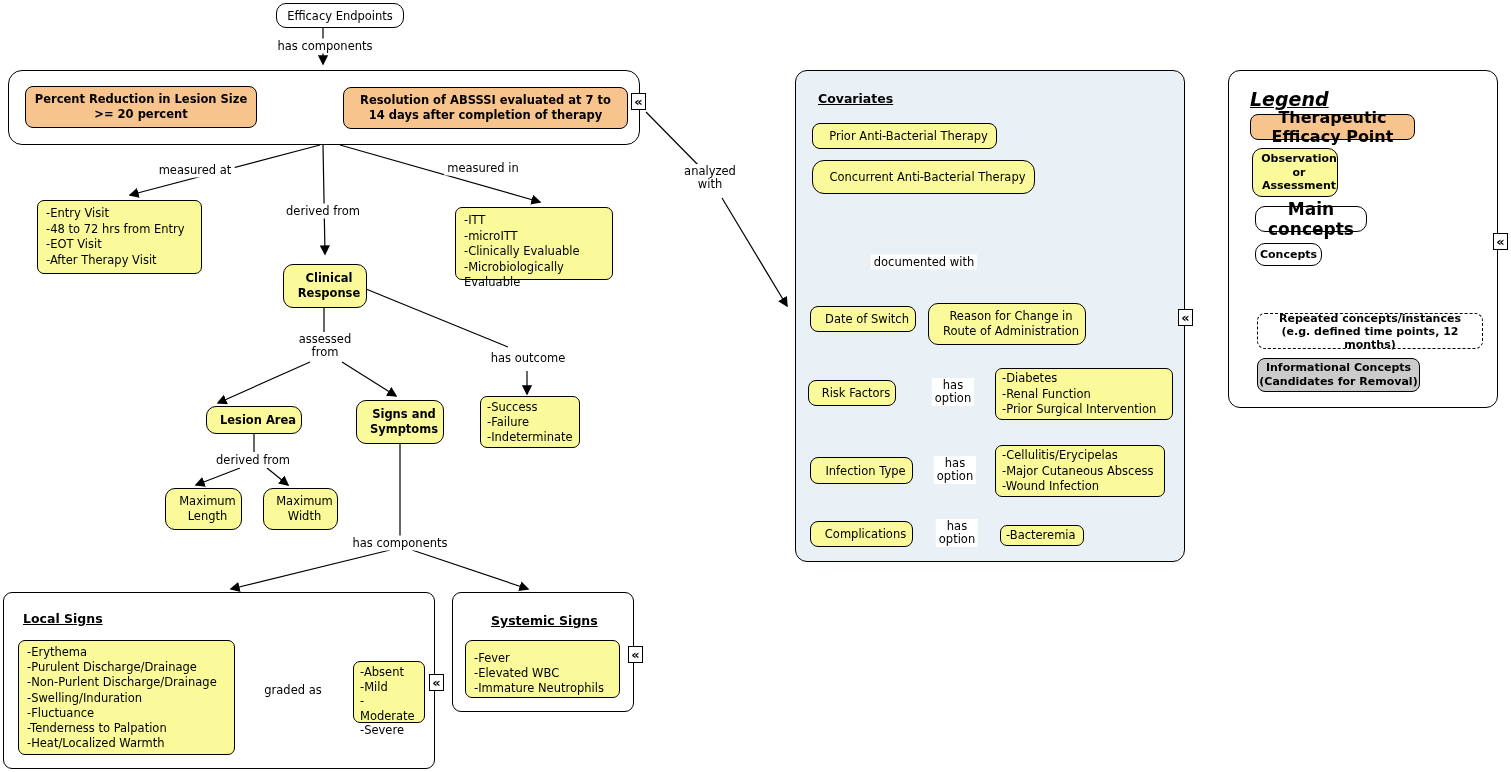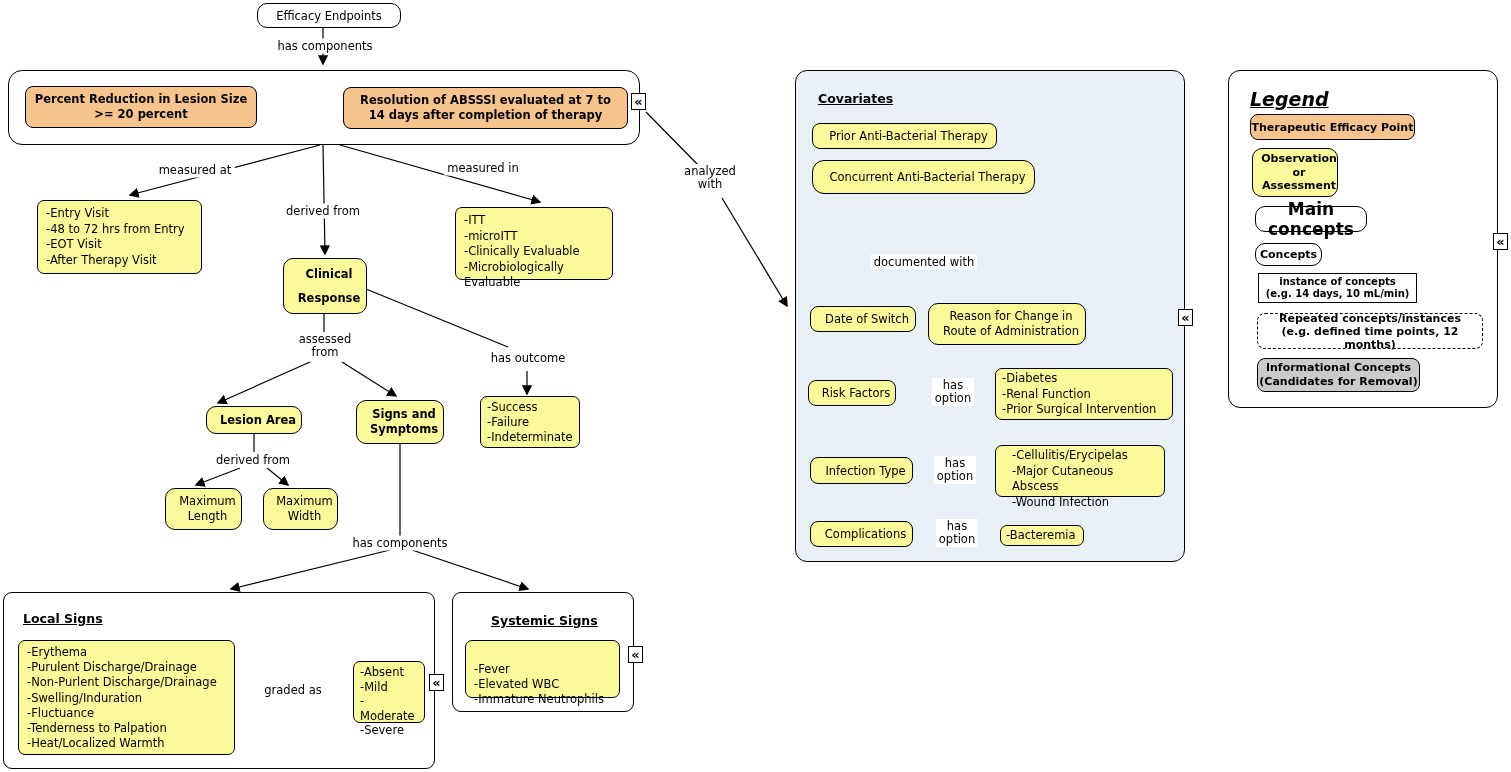--- a/index.html
+++ b/index.html
@@ -55,21 +55,21 @@
       <line x1="722" y1="198" x2="787" y2="306" marker-end="url(#arr)"></line>
       <line x1="924" y1="223" x2="924" y2="252"></line>
       <line x1="898" y1="272" x2="855" y2="303" marker-end="url(#arr)"></line>
       <line x1="950" y1="272" x2="1013" y2="300" marker-end="url(#arr)"></line>
       <line x1="900" y1="393" x2="991" y2="393" marker-end="url(#arr)"></line>
       <line x1="913" y1="470" x2="991" y2="470" marker-end="url(#arr)"></line>
       <line x1="913" y1="534" x2="996" y2="534" marker-end="url(#arr)"></line>
     </g>
   </svg>
 
-  <div class="node ctr r10" style="left:257px;top:3px;width:144px;height:25px;">Efficacy Endpoints</div>
+  <div class="node ctr r10" style="left:276px;top:3px;width:128px;height:25px;">Efficacy Endpoints</div>
   <div class="linklabel" style="left:325px;top:46px;">has components</div>
 
   <div class="container" style="left:8px;top:70px;width:632px;height:75px;border-radius:14px;"></div>
   <div class="node ctr r8 orange bold" style="left:25px;top:86px;width:232px;height:42px;line-height:15px;">Percent Reduction in Lesion Size
 &gt;= 20 percent</div>
   <div class="node ctr r8 orange bold" style="left:343px;top:87px;width:285px;height:42px;line-height:15px;">Resolution of ABSSSI evaluated at 7 to
 14 days after completion of therapy</div>
   <div class="collapse" style="left:631px;top:93px;">«</div>
 
   <div class="linklabel" style="left:195px;top:170px;">measured at</div>
@@ -78,21 +78,21 @@
 
   <div class="node r12 yellow list" style="left:37px;top:200px;width:165px;height:74px;">-Entry Visit
 -48 to 72 hrs from Entry
 -EOT Visit
 -After Therapy Visit</div>
   <div class="node r12 yellow list" style="left:455px;top:207px;width:158px;height:73px;">-ITT
 -microITT
 -Clinically Evaluable
 -Microbiologically Evaluable</div>
 
-  <div class="node ctr r10 yellow bold" style="left:283px;top:258px;width:84px;height:56px;line-height:24px;">Clinical
+  <div class="node ctr r10 yellow bold" style="left:283px;top:264px;width:84px;height:44px;line-height:15px;">Clinical
 Response</div>
 
   <div class="linklabel" style="left:325px;top:346px;">assessed
 from</div>
   <div class="linklabel" style="left:528px;top:358px;">has outcome</div>
 
   <div class="node ctr r10 yellow bold" style="left:206px;top:406px;width:96px;height:28px;">Lesion Area</div>
   <div class="node ctr r10 yellow bold" style="left:356px;top:400px;width:88px;height:44px;line-height:15px;">Signs and
 Symptoms</div>
   <div class="node yellow list" style="left:480px;top:396px;width:100px;height:52px;padding:3px 6px;line-height:15px;">-Success
@@ -118,21 +118,21 @@
 -Heat/Localized Warmth</div>
   <div class="linklabel" style="left:293px;top:690px;">graded as</div>
   <div class="node yellow list" style="left:353px;top:661px;width:72px;height:62px;padding:3px 6px;line-height:14.5px;">-Absent
 -Mild
 -Moderate
 -Severe</div>
   <div class="collapse" style="left:429px;top:674px;">«</div>
 
   <div class="container" style="left:452px;top:592px;width:182px;height:120px;border-radius:9px;"></div>
   <div class="panel-title" style="left:491px;top:613px;">Systemic Signs</div>
-  <div class="node r10 yellow list" style="left:465px;top:640px;width:155px;height:58px;padding:21px 8px;line-height:15.2px;">-Fever
+  <div class="node r10 yellow list" style="left:465px;top:640px;width:155px;height:58px;padding:10px 8px;line-height:15.2px;">-Fever
 -Elevated WBC
 -Immature Neutrophils</div>
   <div class="collapse" style="left:628px;top:646px;">«</div>
 
   <div class="linklabel" style="left:710px;top:178px;">analyzed
 with</div>
 
   <div class="container covpanel" style="left:795px;top:70px;width:390px;height:492px;border-radius:12px;"></div>
   <div class="panel-title" style="left:818px;top:91px;">Covariates</div>
   <div class="node ctr r8 yellow" style="left:812px;top:123px;width:185px;height:26px;">Prior Anti-Bacterial Therapy</div>
@@ -146,38 +146,36 @@
   <div class="node ctr r8 yellow" style="left:808px;top:380px;width:88px;height:26px;">Risk Factors</div>
   <div class="linklabel" style="left:953px;top:392px;">has
 option</div>
   <div class="node yellow list" style="left:995px;top:368px;width:178px;height:52px;padding:2px 6px;line-height:15.5px;">-Diabetes
 -Renal Function
 -Prior Surgical Intervention</div>
 
   <div class="node ctr r8 yellow" style="left:810px;top:457px;width:103px;height:27px;">Infection Type</div>
   <div class="linklabel" style="left:955px;top:470px;">has
 option</div>
-  <div class="node yellow list" style="left:995px;top:445px;width:170px;height:52px;padding:2px 16px;line-height:15.5px;">-Cellulitis/Erycipelas
+  <div class="node yellow list" style="left:995px;top:445px;width:170px;height:52px;padding:2px 6px;line-height:15.5px;">-Cellulitis/Erycipelas
 -Major Cutaneous Abscess
 -Wound Infection</div>
 
   <div class="node ctr r8 yellow" style="left:810px;top:521px;width:103px;height:26px;">Complications</div>
   <div class="linklabel" style="left:957px;top:533px;">has
 option</div>
   <div class="node yellow list" style="left:1000px;top:525px;width:84px;height:21px;padding:2px 5px;line-height:15px;">-Bacteremia</div>
 
   <div class="container" style="left:1228px;top:70px;width:270px;height:338px;border-radius:12px;"></div>
   <div class="panel-title" style="left:1250px;top:88px;font-size:19px;font-style:italic;">Legend</div>
-  <div class="node ctr r8 orange bold" style="left:1250px;top:114px;width:165px;height:26px;font-size:11px;">Therapeutic Efficacy Point</div>
+  <div class="node ctr r8 orange bold" style="left:1250px;top:114px;width:165px;height:26px;font-size:16px;">Therapeutic Efficacy Point</div>
   <div class="node ctr r10 yellow bold" style="left:1252px;top:148px;width:86px;height:49px;font-size:11px;line-height:13.5px;">Observation
 or
 Assessment</div>
   <div class="node ctr r10 bold" style="left:1255px;top:206px;width:112px;height:26px;font-size:17px;">Main concepts</div>
   <div class="node ctr r10 bold" style="left:1255px;top:243px;width:67px;height:23px;font-size:11px;">Concepts</div>
-  <div class="node ctr bold" style="left:1258px;top:273px;width:159px;height:30px;font-size:10px;line-height:12.5px;">instance of concepts
-(e.g. 14 days, 10 mL/min)</div>
   <div class="node ctr r8 bold" style="left:1257px;top:313px;width:226px;height:36px;font-size:11px;line-height:13px;border-style:dashed;">Repeated concepts/instances
 (e.g. defined time points, 12 months)</div>
   <div class="node ctr r8 gray bold" style="left:1257px;top:358px;width:163px;height:34px;font-size:11px;line-height:14px;">Informational Concepts
 (Candidates for Removal)</div>
   <div class="collapse" style="left:1493px;top:233px;">«</div>
 
 </div>
 
 </body></html>

